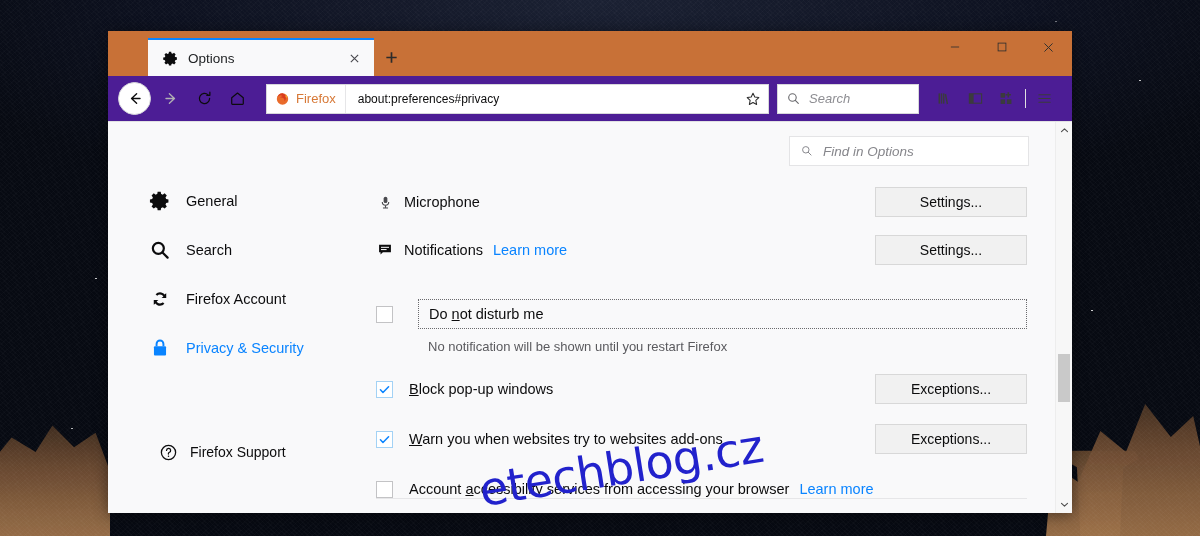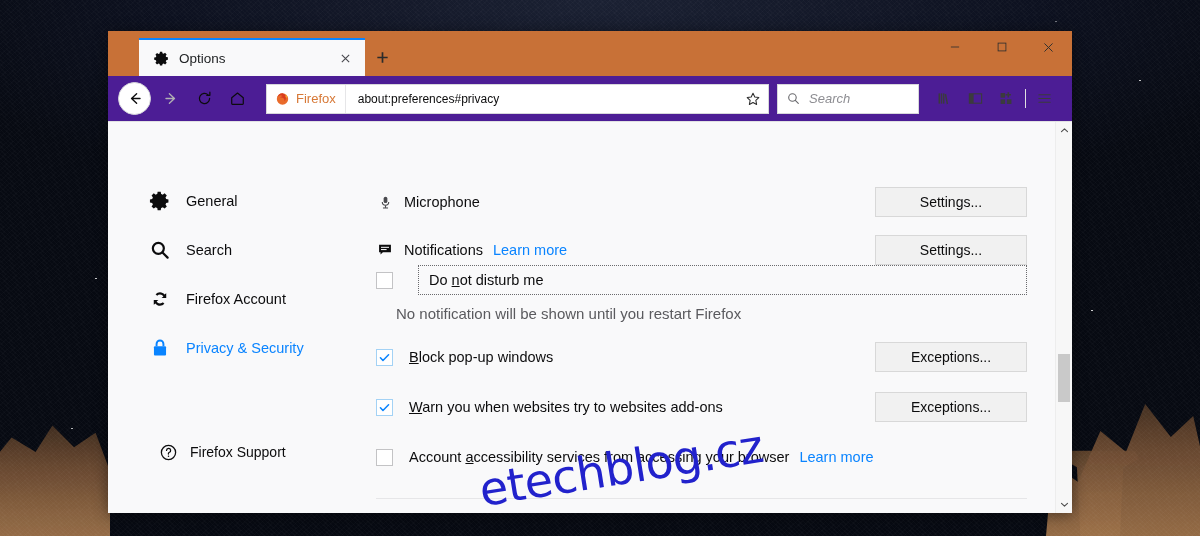--- a/index.html
+++ b/index.html
@@ -88,21 +88,21 @@
   
   .tabbar {
     height: 45px;
     background: #c87137;
     display: flex;
     align-items: flex-end;
     position: relative;
     flex: none;
   }
   .tab {
-    margin-left: 31px;
+    margin-left: 40px;
     width: 226px;
     height: 38px;
     background: #f9f9fa;
     border-top: 2px solid #0a84ff;
     display: flex;
     align-items: center;
     padding: 0 10px 0 14px;
     position: relative;
   }
   .tab-icon { width: 17px; height: 17px; flex: none; margin-right: 9px; }
@@ -350,37 +350,38 @@
     align-items: center;
     justify-content: center;
   }
   .btn-right {
     position: absolute;
     right: 0;
   }
   .acc { text-decoration: underline; }
 
   .dnd-row {
+    margin-top: 34px;
     display: flex;
     align-items: center;
   }
   .dnd-focus {
     flex: 1;
     border: 1px dotted #6a6a6d;
     height: 30px;
     display: flex;
     align-items: center;
     padding-left: 10px;
     margin-left: 9px;
   }
   .dnd-label { font-size: 14.5px; color: #0c0c0d; }
   .dnd-note {
     margin-top: 10px;
-    margin-left: 20px;
-    font-size: 15px;
+    margin-left: 52px;
+    font-size: 13px;
     color: #5a5a5e;
   }
 
   .cb-row {
     display: flex;
     align-items: center;
     margin-top: 20px;
     position: relative;
     min-height: 30px;
   }
@@ -577,20 +578,29 @@
         <svg viewBox="0 0 20 20" width="17" height="17" stroke="#3b3b3d" stroke-width="1.4" fill="none" stroke-linecap="round">
           <path d="M3.4 5.6h13.2M3.4 10h13.2M3.4 14.4h13.2"></path>
         </svg>
       </div>
     </div>
   </div>
 
   <div class="content-area">
     <div class="prefs-inner">
 
+      <div class="find-row">
+        <div class="find-box">
+          <svg viewBox="0 0 20 20" width="14" height="14" stroke="#86868b" stroke-width="1.4" fill="none">
+            <circle cx="8.3" cy="8.3" r="4.6"></circle>
+              <path d="M11.8 11.8l4 4" stroke-linecap="round"></path>
+          </svg>
+          <span class="find-placeholder">Find in Options</span>
+        </div>
+      </div>
 
       <div class="prefs-sidebar">
         <div class="side-item">
           <span class="side-icon">
             <svg viewBox="0 0 24 24" width="22" height="22" fill="#0c0c0d">
               <path d="M12 8.4a3.6 3.6 0 1 0 0 7.2 3.6 3.6 0 0 0 0-7.2zm0 5.7a2.1 2.1 0 1 1 0-4.2 2.1 2.1 0 0 1 0 4.2z"></path>
               <path d="M21.2 13.7v-3.4l-2.5-.4c-.17-.6-.4-1.2-.72-1.75l1.45-2.07-2.4-2.4-2.07 1.45c-.55-.32-1.15-.56-1.75-.72l-.4-2.5h-3.4l-.4 2.5c-.6.16-1.2.4-1.75.72L5.2 3.66l-2.4 2.4 1.45 2.07c-.32.55-.56 1.15-.72 1.75l-2.5.4v3.4l2.5.4c.16.6.4 1.2.72 1.75L2.8 17.9l2.4 2.4 2.07-1.45c.55.32 1.15.56 1.75.72l.4 2.5h3.4l.4-2.5c.6-.16 1.2-.4 1.75-.72l2.07 1.45 2.4-2.4-1.45-2.07c.32-.55.56-1.15.72-1.75z"></path>
             </svg>
           </span>
           <span class="side-label">General</span>

